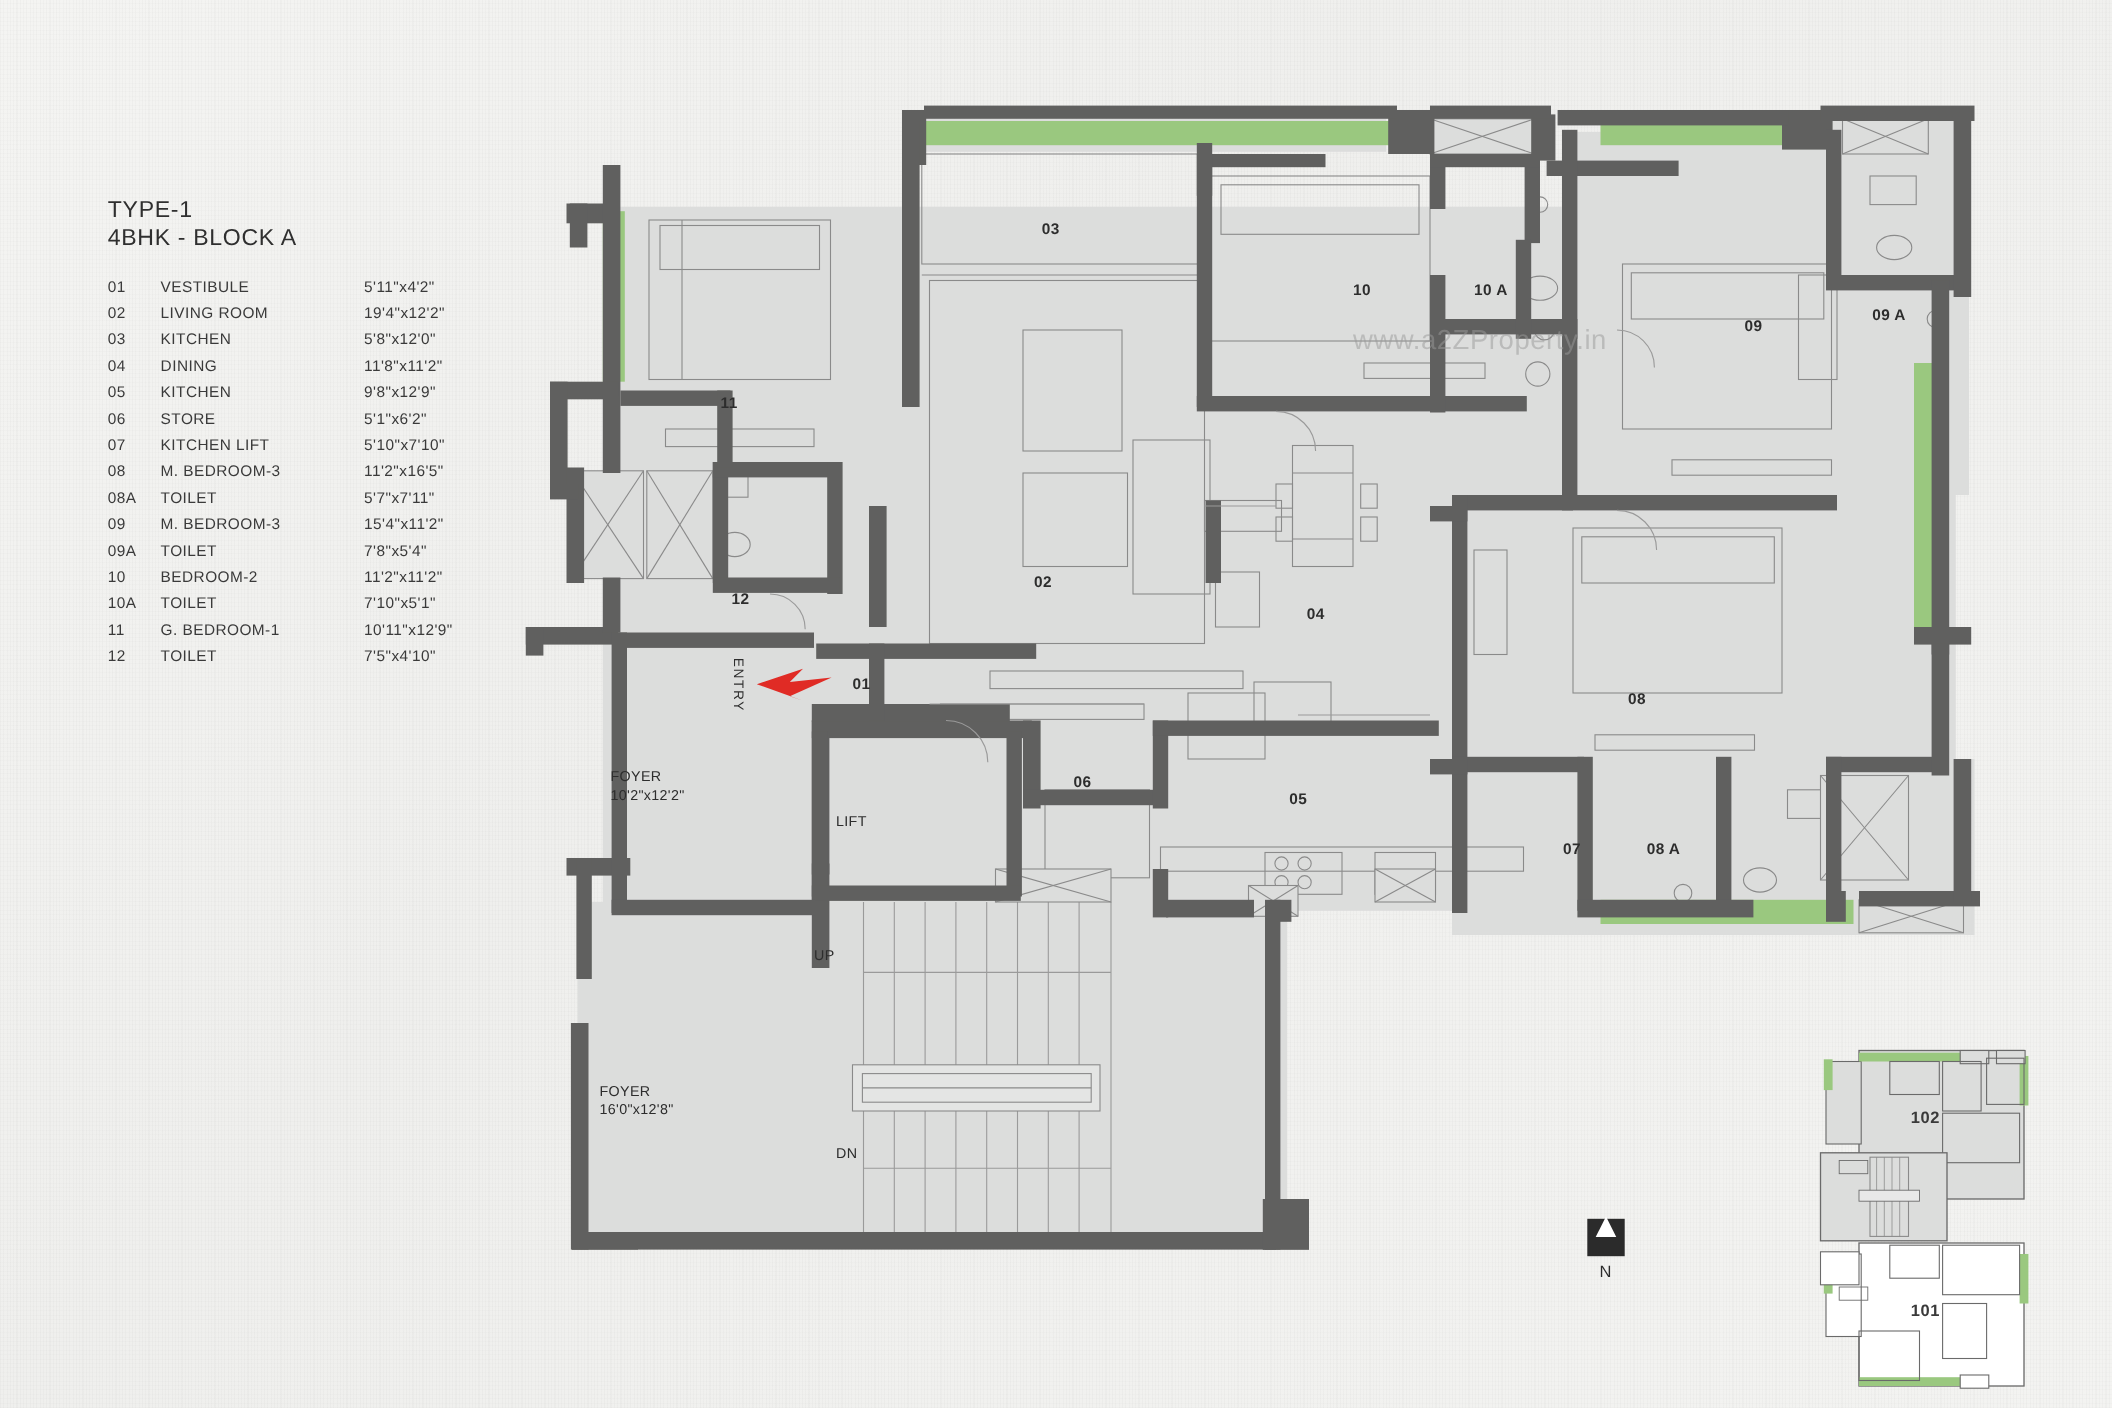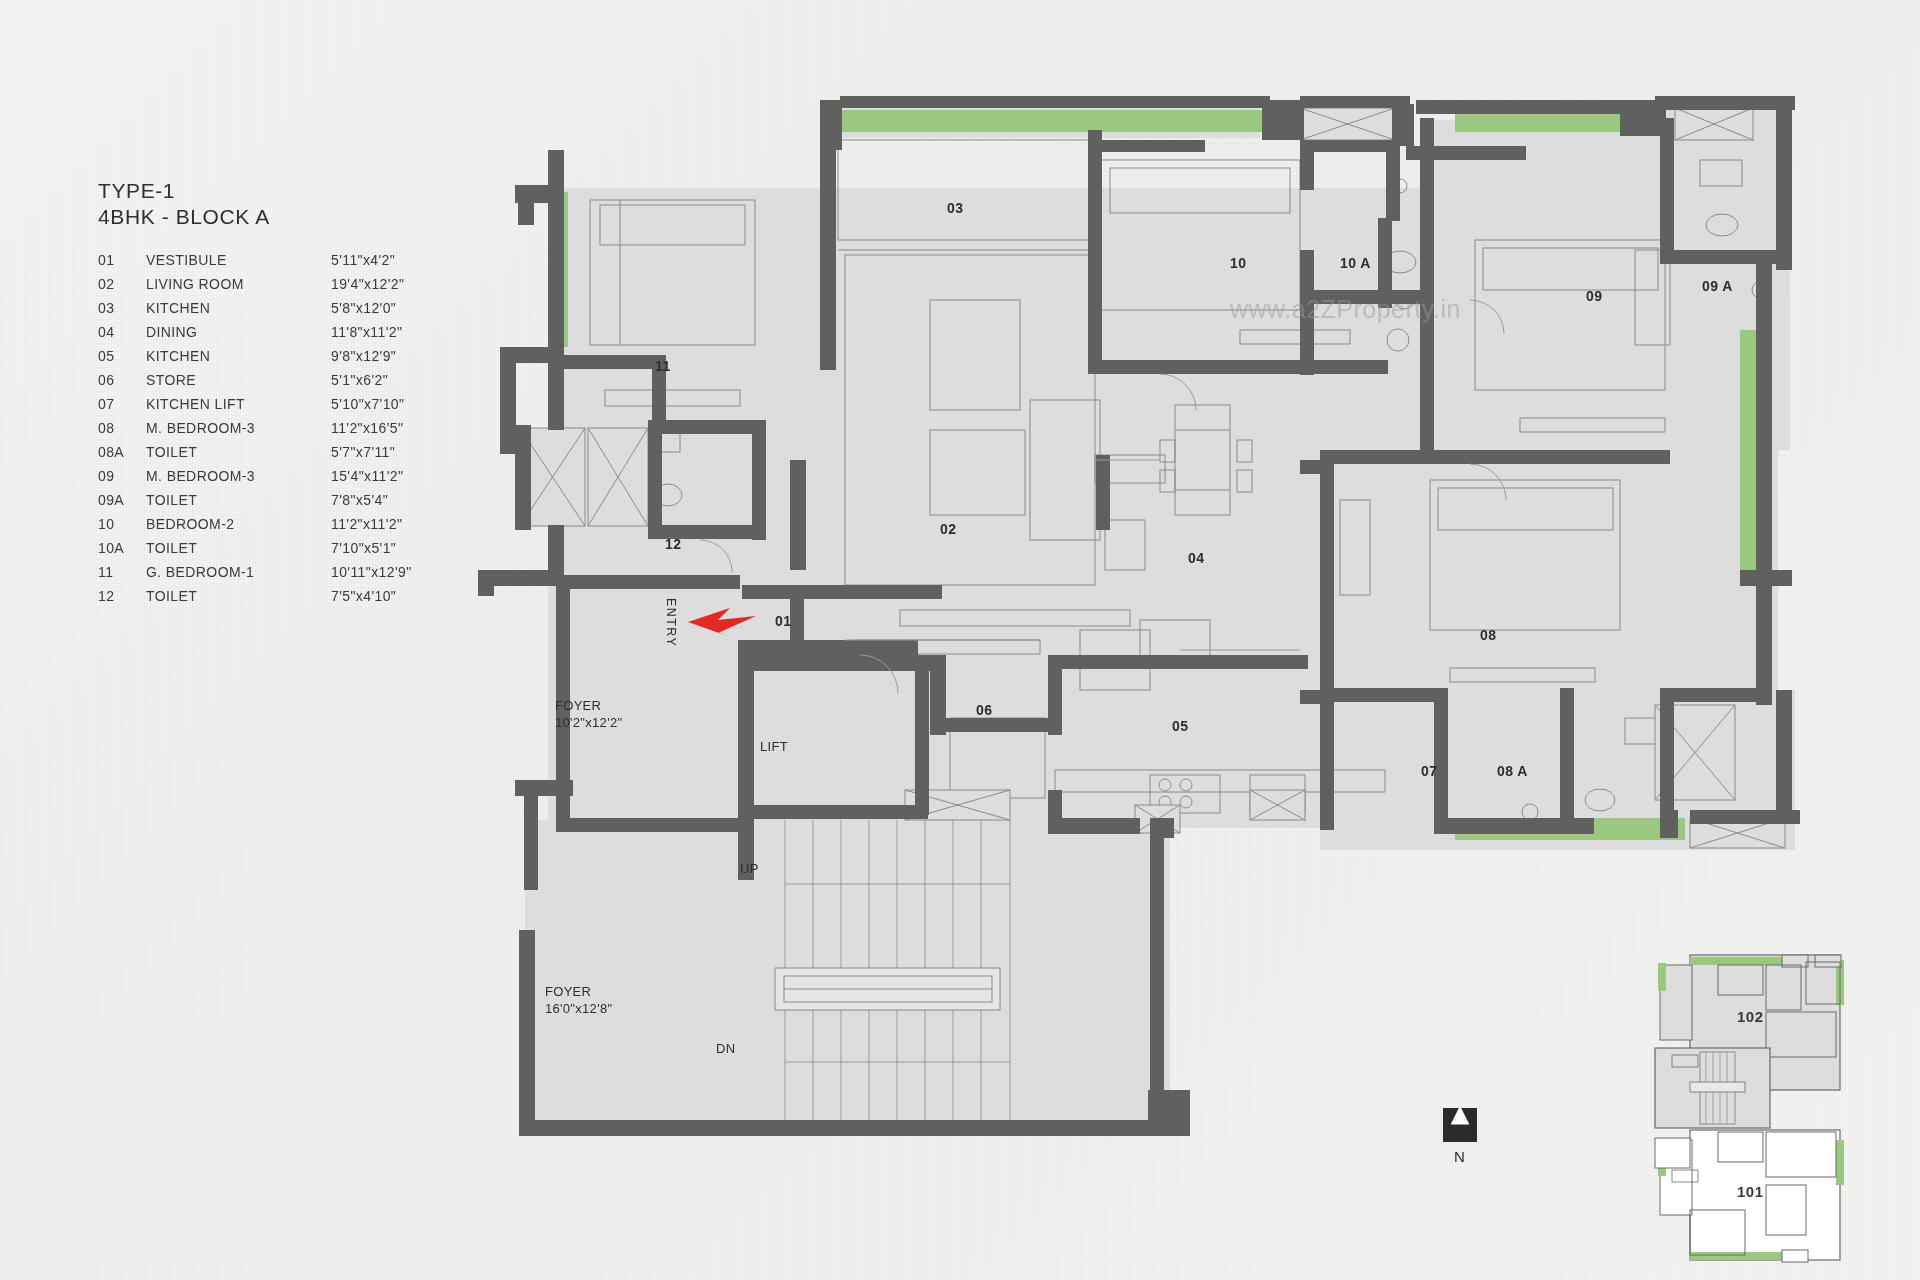--- a/index.html
+++ b/index.html
@@ -583,21 +583,21 @@
   </div>
 
   <div class="plan-text" style="left:760px; top:738px; width:150px;">LIFT</div>
 
   <div class="plan-text" style="left:545px; top:983px; width:160px;">
     <div>FOYER</div>
     <div>16'0"x12'8"</div>
   </div>
 
   <div class="plan-text" style="left:740px; top:860px; width:40px;">UP</div>
-  <div class="plan-text" style="left:716px; top:1040px; width:40px;">DN</div>
+  <div class="plan-text" style="left:760px; top:1040px; width:40px;">DN</div>
 
   <div class="vert" style="left:678px; top:598px;">ENTRY</div>
 
   <div id="north">
     <div class="sq"></div>
     <div class="lbl">N</div>
   </div>
 
   <div class="kp-num" style="left:1737px; top:1008px;">102</div>
   <div class="kp-num" style="left:1737px; top:1183px;">101</div>

